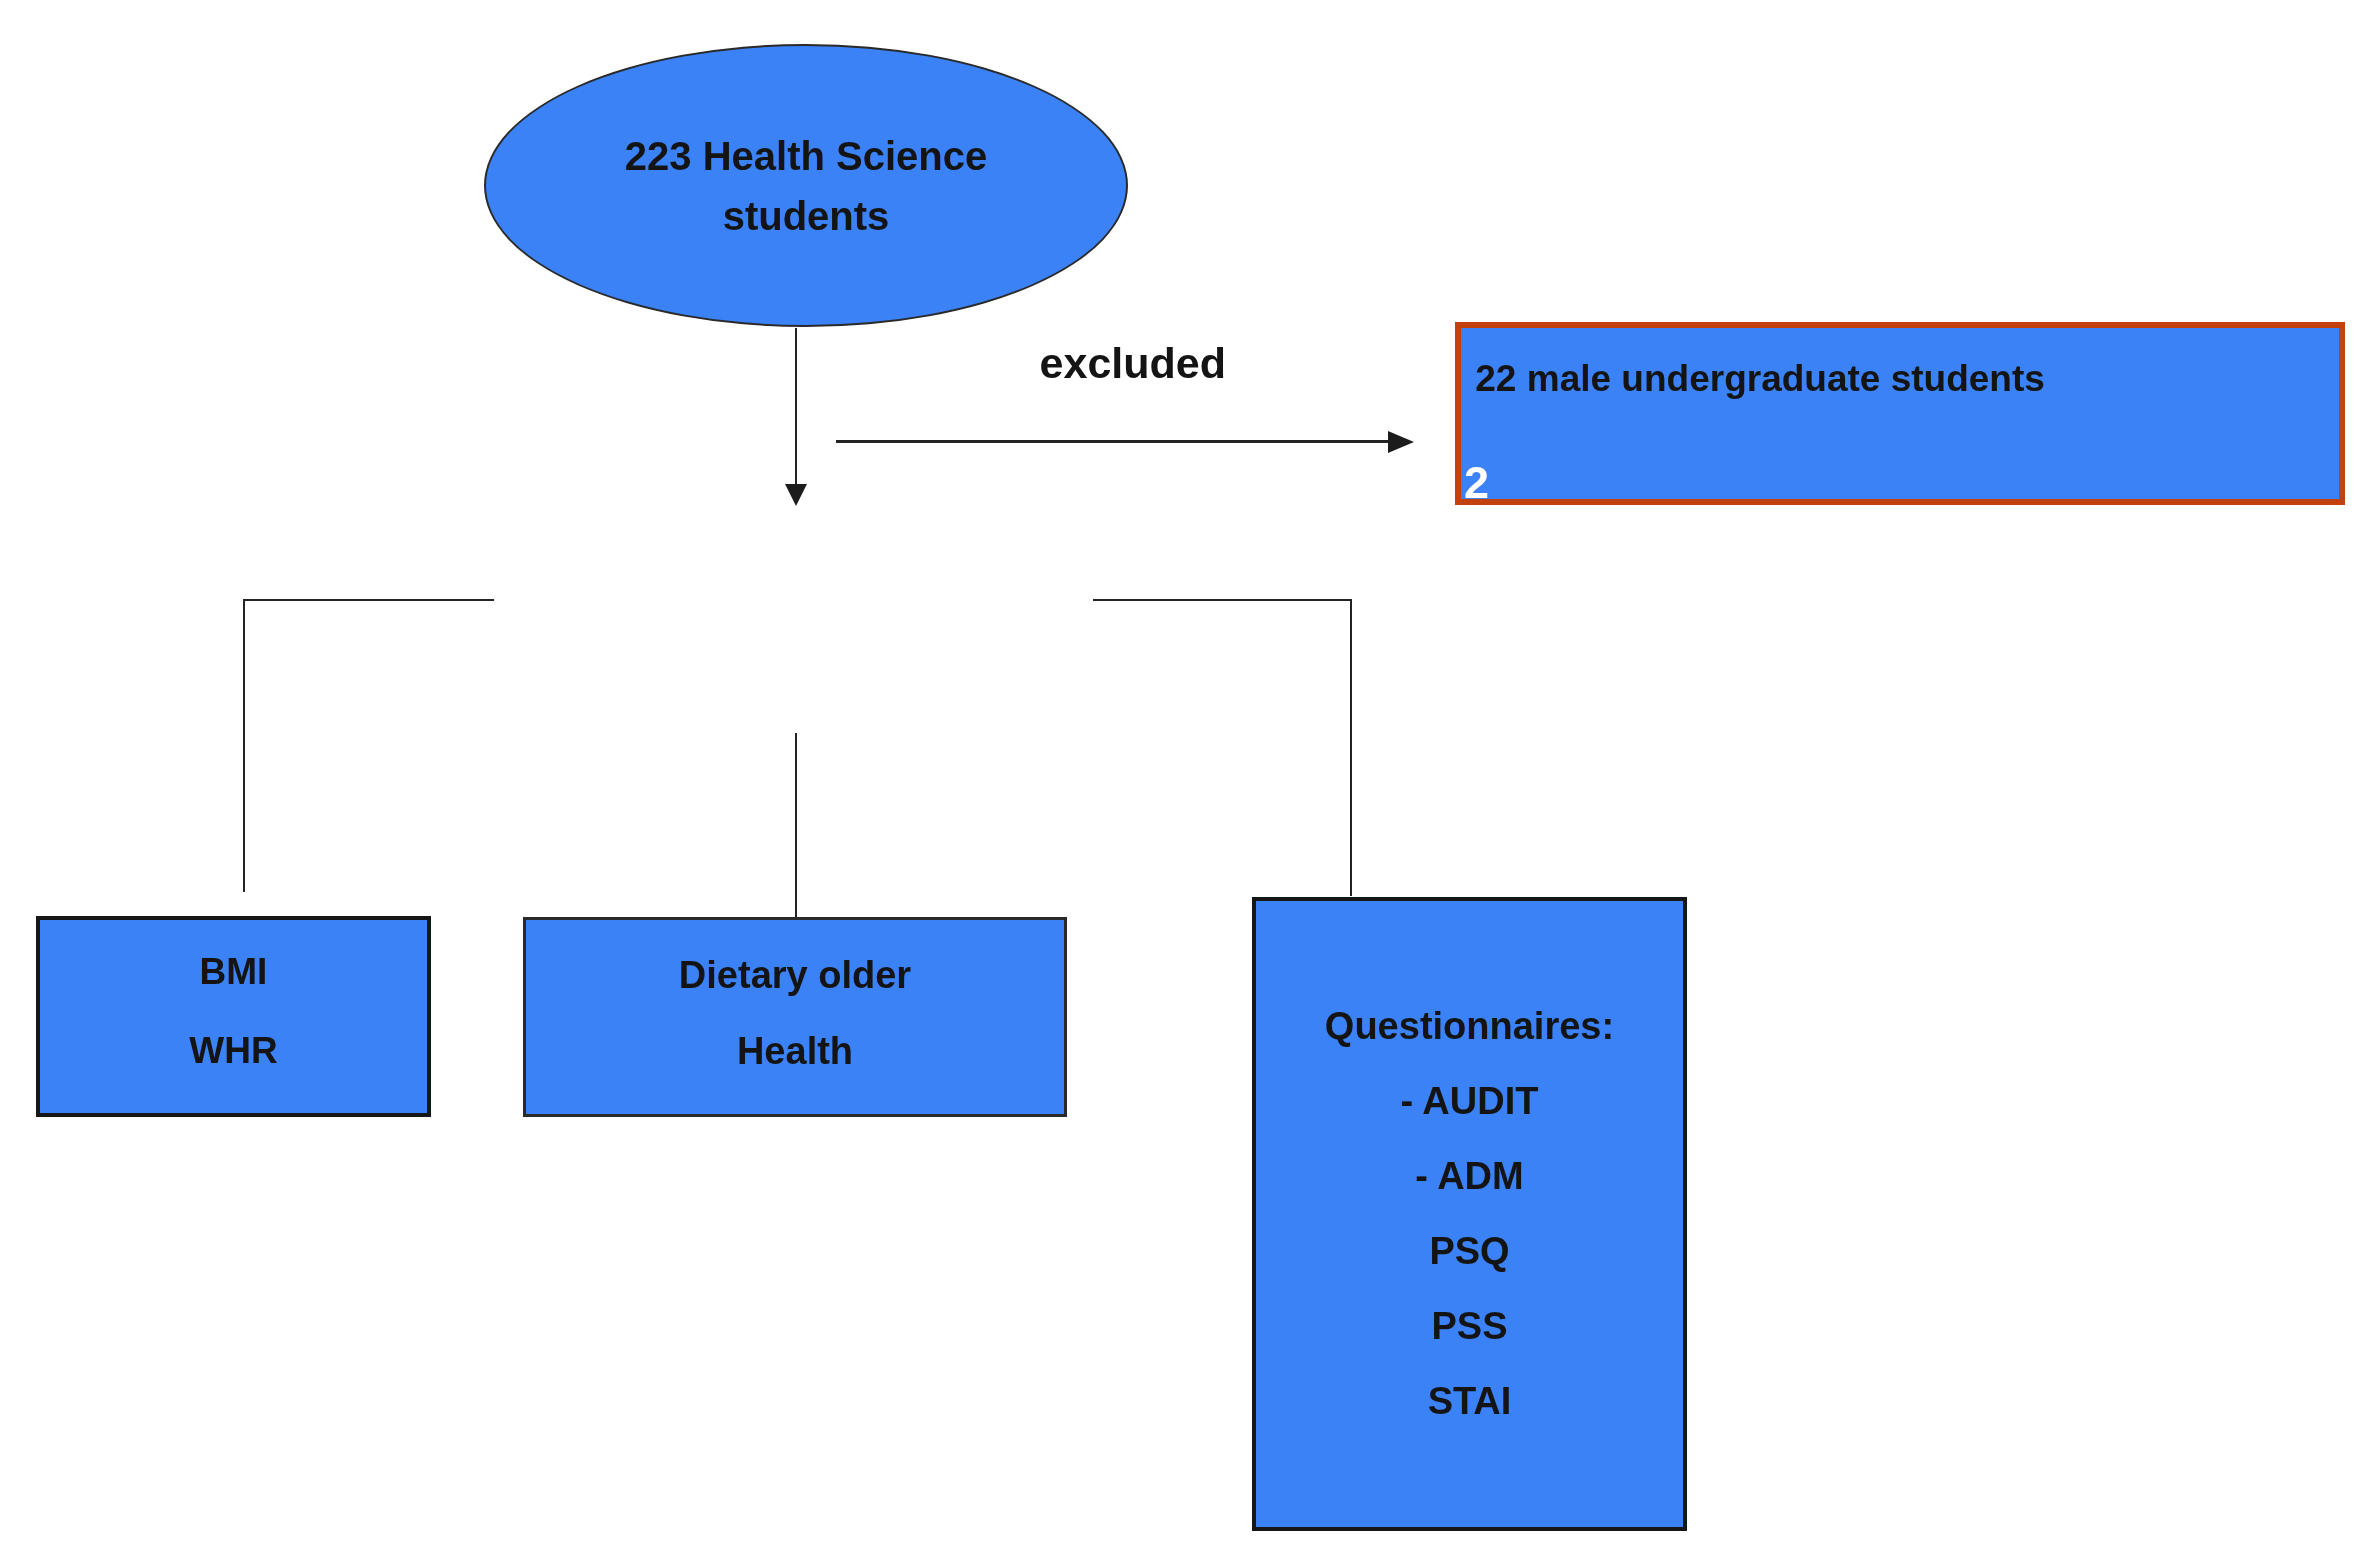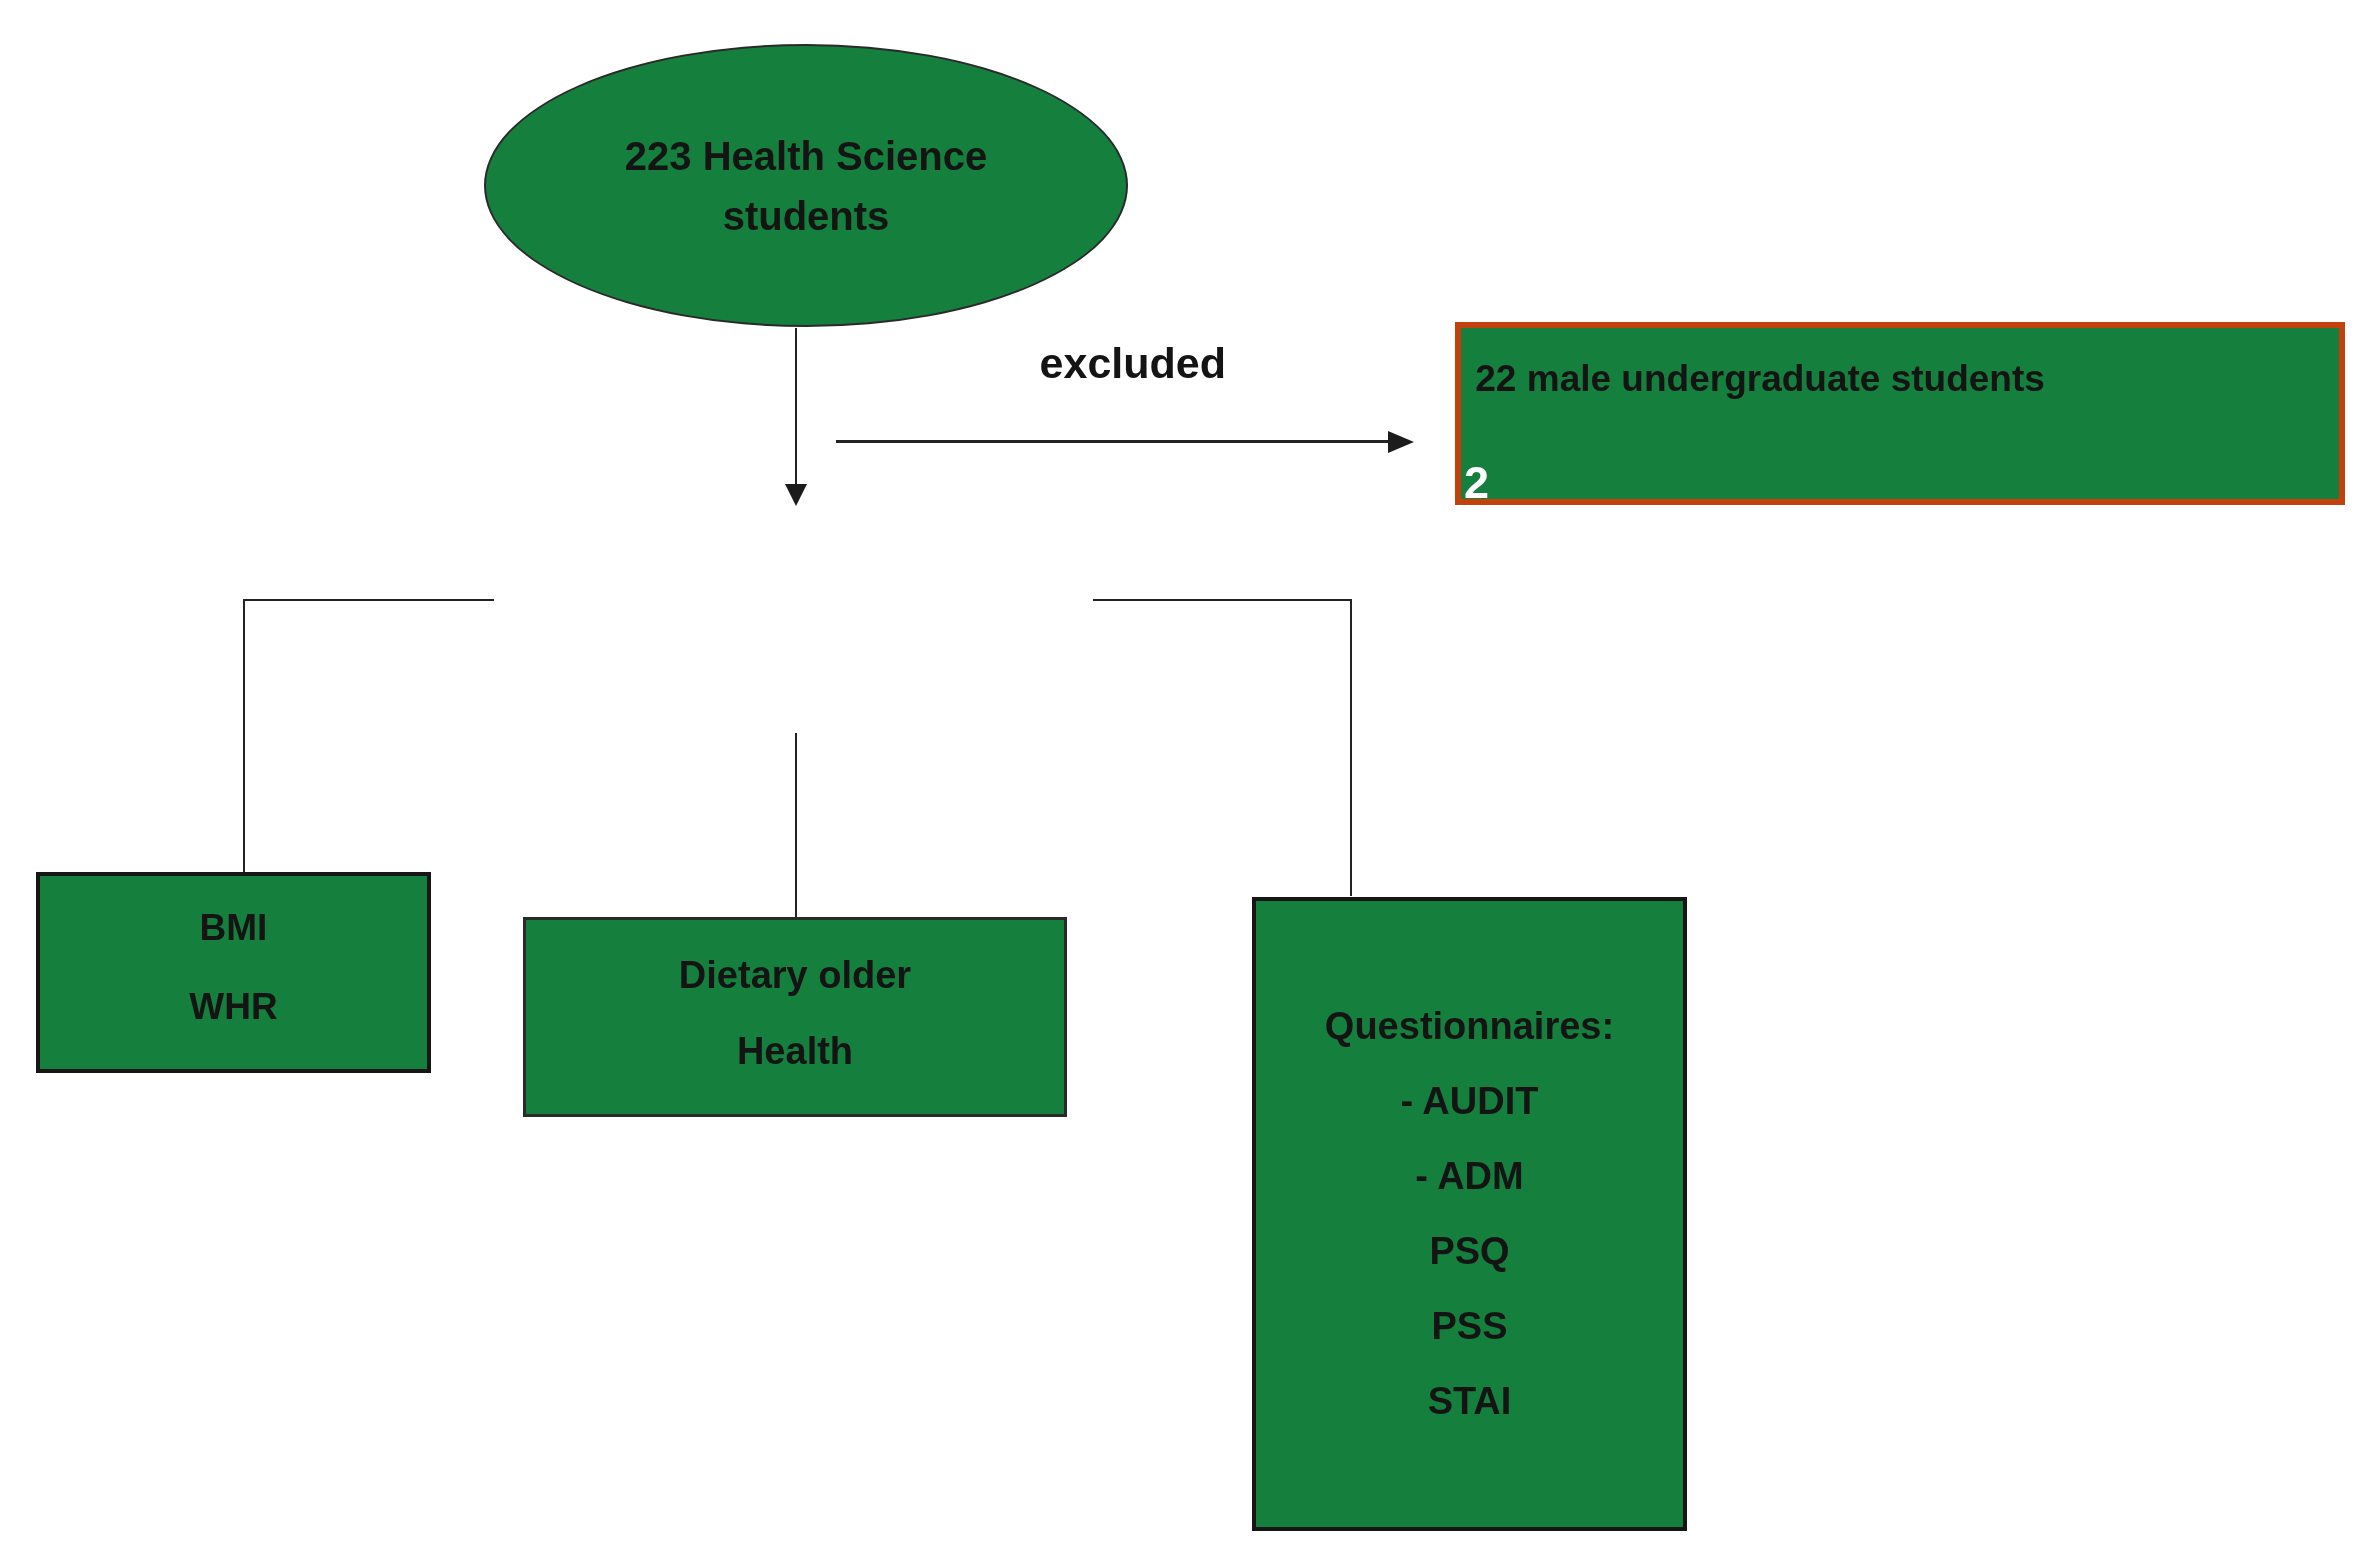--- a/index.html
+++ b/index.html
@@ -12,21 +12,21 @@
     width: 2366px;
     height: 1564px;
     background: #ffffff;
     font-family: "Liberation Sans", sans-serif;
     font-weight: 700;
     color: #141414;
     overflow: hidden;
   }
   .node {
     position: absolute;
-    background: #15803d;
+    background: #3b82f6;
     box-sizing: border-box;
     display: flex;
     flex-direction: column;
     align-items: center;
     justify-content: center;
     text-align: center;
   }
   .line-el {
     position: absolute;
     background: #232323;
@@ -94,21 +94,21 @@
     font-size: 37px;
   }
   
   .conn-left-h   { left: 243px;  top: 599px; width: 251px; height: 2.4px; }
   .conn-left-v   { left: 243px;  top: 599px; width: 2.4px;   height: 293px; }
   .conn-center-v { left: 795px; top: 733px; width: 2.4px;   height: 184px; }
   .conn-right-h  { left: 1093px; top: 599px; width: 259px; height: 2.4px; }
   .conn-right-v  { left: 1350px; top: 599px; width: 2.4px;   height: 297px; }
   
   .bmi-box {
-    left: 36px; top: 872px;
+    left: 36px; top: 916px;
     width: 395px; height: 201px;
     border: 4.8px solid #161616;
     font-size: 37px;
     row-gap: 37px;
     padding-bottom: 11px;
   }
   .diet-box {
     left: 523px; top: 917px;
     width: 544px; height: 200px;
     border: 3.2px solid #2a2a2a;

